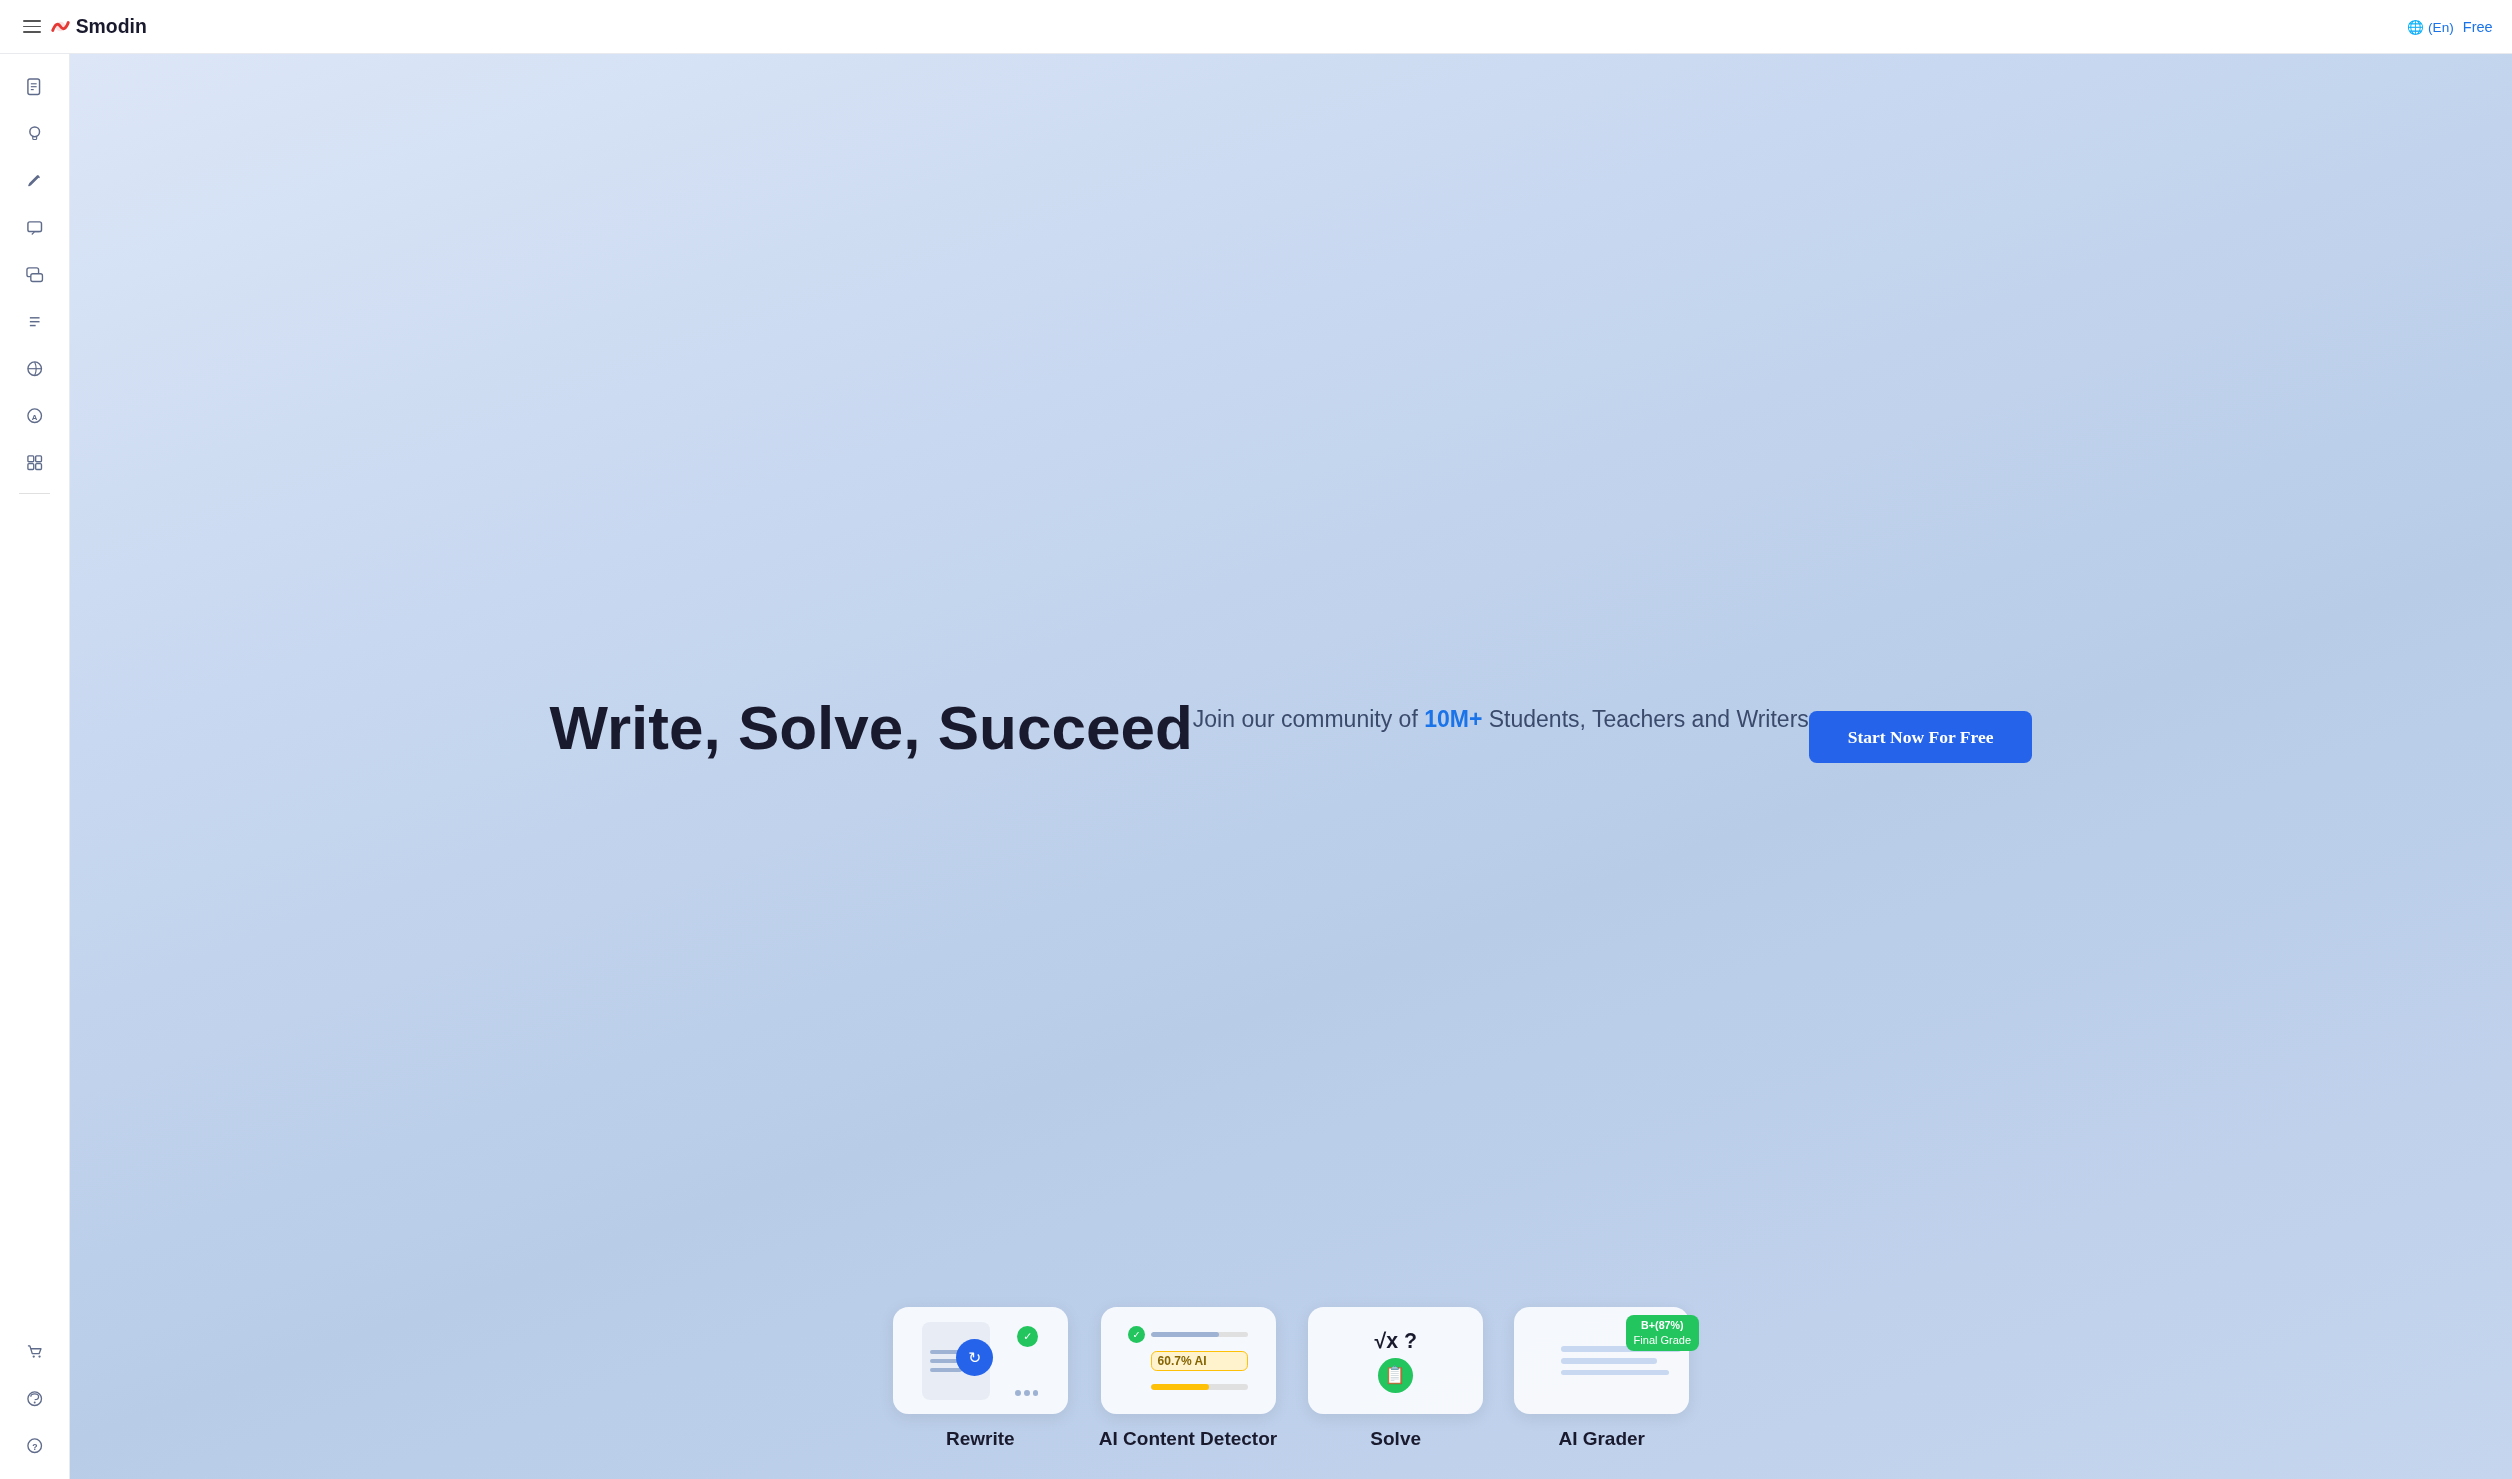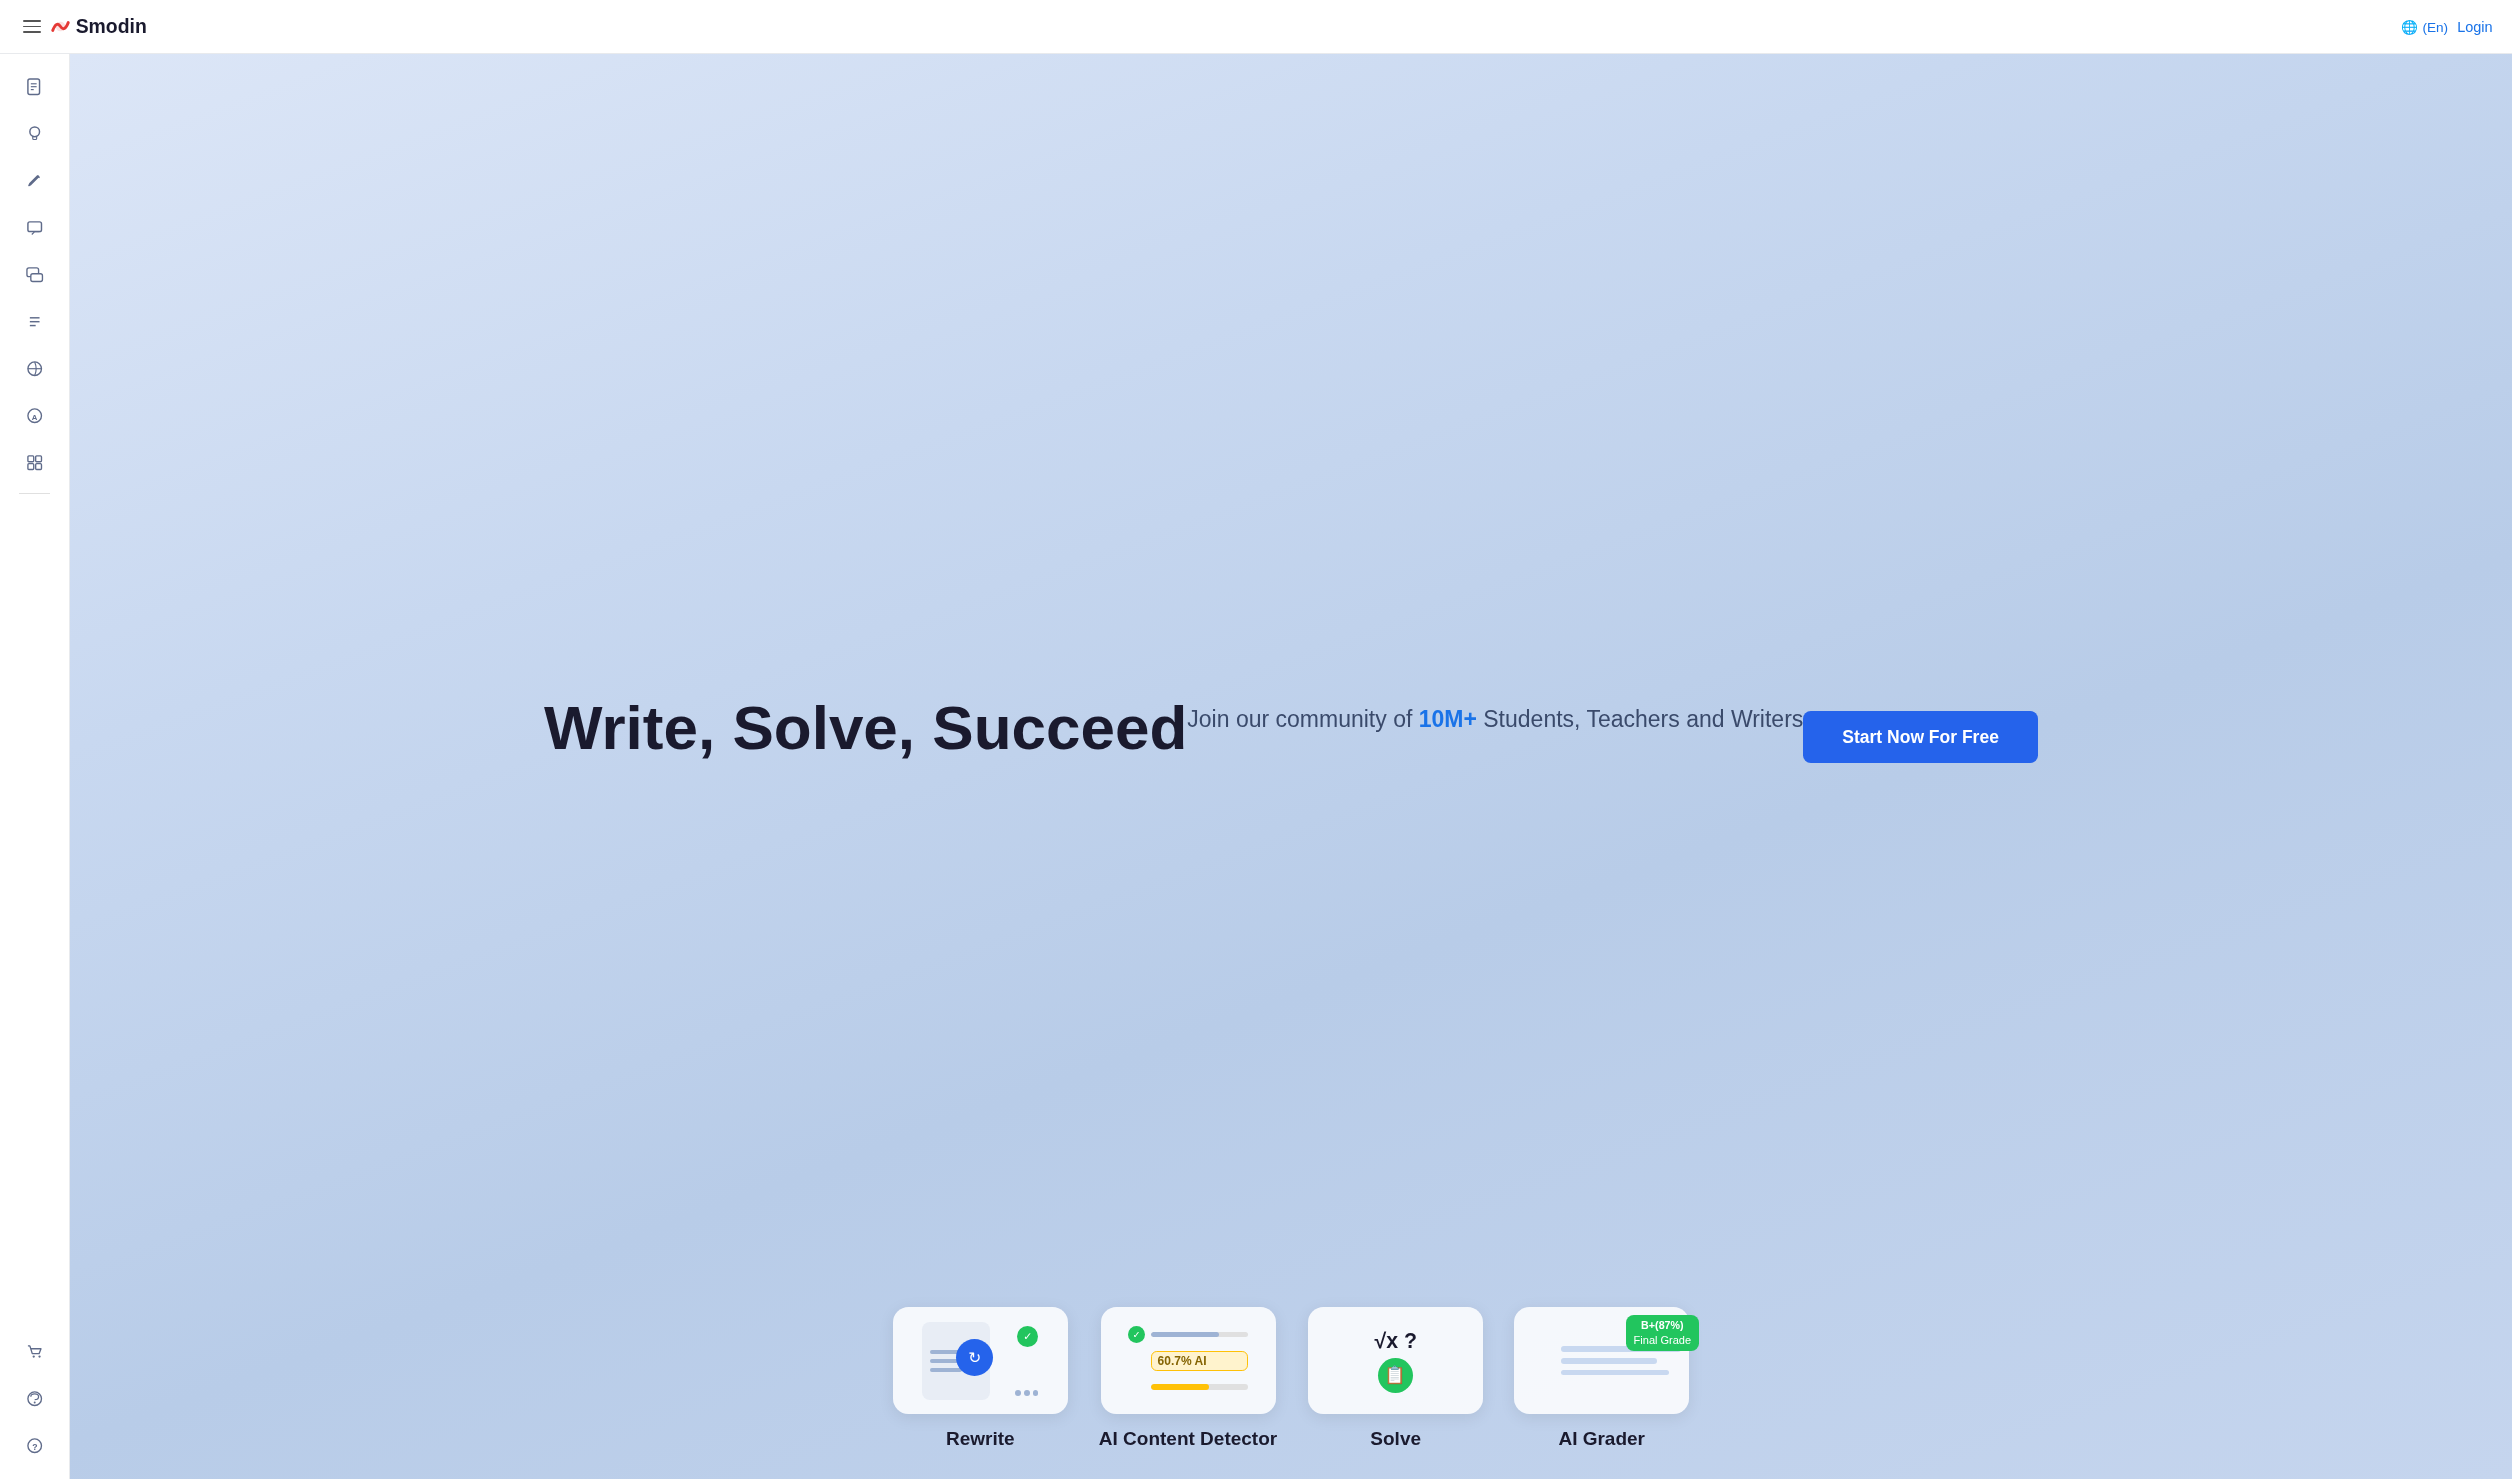--- a/index.html
+++ b/index.html
@@ -161,20 +161,21 @@
     .cta-button {
       background: #2563eb;
       color: #fff;
       border: none;
       border-radius: 7.8px;
       padding: 15.5px 39px;
       font-size: 17.5px;
       font-weight: 600;
       cursor: pointer;
       transition: background 0.2s;
+      font-family: Liberation Serif, serif;
     }
 
     
     .features-row {
       display: flex;
       gap: 31px;
       align-items: flex-end;
       padding: 0 58px;
       position: absolute;
       bottom: 29px;
@@ -409,21 +410,21 @@
 
     <svg class="logo-icon" viewBox="0 0 32 32" fill="none" xmlns="http://www.w3.org/2000/svg">
       <circle cx="16" cy="16" r="16" fill="#fff"></circle>
       <path d="M8 20 Q12 10 16 16 Q20 22 24 12" stroke="#e53935" stroke-width="3" stroke-linecap="round" fill="none"></path>
       <circle cx="16" cy="16" r="5" fill="#e53935" opacity="0.15"></circle>
     </svg>
     <span class="brand-name">Smodin</span>
   </div>
   <div class="header-right">
     <button class="lang-btn">🌐 (En)</button>
-    <button class="login-btn">Login</button>
+    <button class="login-btn">Free</button>
   </div>
 </header>
 
 <div class="app-layout">
 
   <nav class="sidebar">
     <div class="sidebar-icon">
       <svg width="19.4" height="19.4" viewBox="0 0 20 20" fill="none">
           <rect x="3" y="2" width="12" height="16" rx="2" stroke="#5f6b8a" stroke-width="1.5"></rect>
           <line x1="6" y1="7" x2="12" y2="7" stroke="#5f6b8a" stroke-width="1.2"></line>

